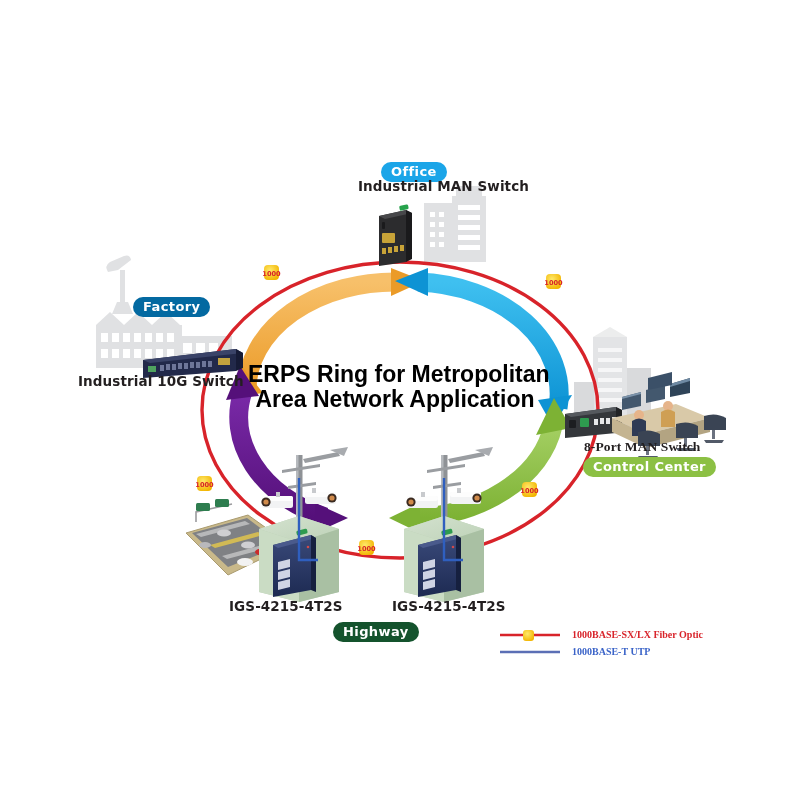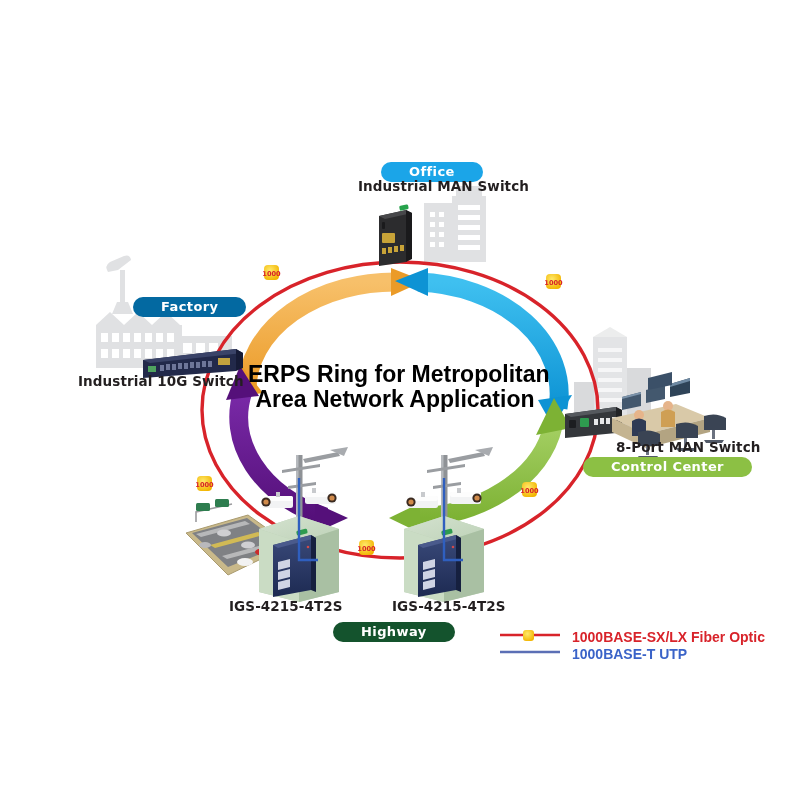--- a/index.html
+++ b/index.html
@@ -4,30 +4,30 @@
 <title>ERPS Ring Network Diagram</title>
 <style>
   html,body{margin:0;padding:0;background:#ffffff;}
   body{width:800px;height:800px;overflow:hidden;
        font-family:"DejaVu Sans","Liberation Sans",sans-serif;}
   #stage{position:relative;width:800px;height:800px;background:#fff;}
   #canvas{position:absolute;left:0;top:0;width:800px;height:800px;}
 
   .badge{position:absolute;border-radius:999px;color:#fff;font-weight:bold;
          font-size:13px;letter-spacing:.4px;text-align:center;line-height:20px;
-         height:20px;white-space:nowrap;padding:0 28px;
+         height:20px;white-space:nowrap;padding:0 10px;
          font-family:"DejaVu Sans","Liberation Sans",sans-serif;}
   .devlabel{position:absolute;color:#231f20;font-size:13.5px;font-weight:bold;
             white-space:nowrap;letter-spacing:.1px;
             font-family:"DejaVu Sans","Liberation Sans",sans-serif;}
   .ringtitle{position:absolute;text-align:center;color:#000;font-weight:bold;
              font-size:23px;line-height:25px;white-space:nowrap;
              font-family:"Liberation Sans","DejaVu Sans",sans-serif;}
-  .legtext{position:absolute;font-size:14px;font-weight:bold;white-space:nowrap;
-           font-family:Liberation Sans, sans-serif;}
+  .legtext{position:absolute;font-size:10px;font-weight:bold;white-space:nowrap;
+           font-family:Liberation Serif, serif;}
 </style>
 </head>
 <body>
 
 <div id="stage">
 
   <svg id="canvas" viewBox="0 0 800 800">
     <defs>
       <linearGradient id="gOrange" x1="0" y1="0" x2="0" y2="1">
         <stop offset="0%" stop-color="#f7c06a"></stop>
@@ -371,21 +371,21 @@
     </g>
     <line x1="500" y1="652" x2="560" y2="652" stroke="#5b6fb5" stroke-width="2.6"></line>
   </svg>
 
   <div class="badge" style="left:381px;top:162px;background:#1ba5e8;">Office</div>
   <div class="devlabel" style="left:358px;top:178px;text-align:right;">Industrial MAN Switch</div>
 
   <div class="badge" style="left:133px;top:297px;background:#0369a1;">Factory</div>
   <div class="devlabel" style="left:78px;top:373px;">Industrial 10G Switch</div>
 
-  <div class="devlabel" style="left:616px;top:439px;">8-Port MAN Switch</div>
+  <div class="devlabel" style="left:584px;top:439px;font-family:Liberation Serif, serif;">8-Port MAN Switch</div>
   <div class="badge" style="left:583px;top:457px;background:#8cc044;">Control Center</div>
 
   <div class="devlabel" style="left:229px;top:598px;">IGS-4215-4T2S</div>
   <div class="devlabel" style="left:392px;top:598px;">IGS-4215-4T2S</div>
   <div class="badge" style="left:333px;top:622px;background:#14532d;">Highway</div>
 
   <div class="ringtitle" style="left:248px;top:362px;width:294px;">ERPS Ring for Metropolitan</div>
   <div class="ringtitle" style="left:248px;top:387px;width:294px;">Area Network Application</div>
 
   <div class="legtext" style="left:572px;top:629px;color:#d8232a;">1000BASE-SX/LX Fiber Optic</div>

